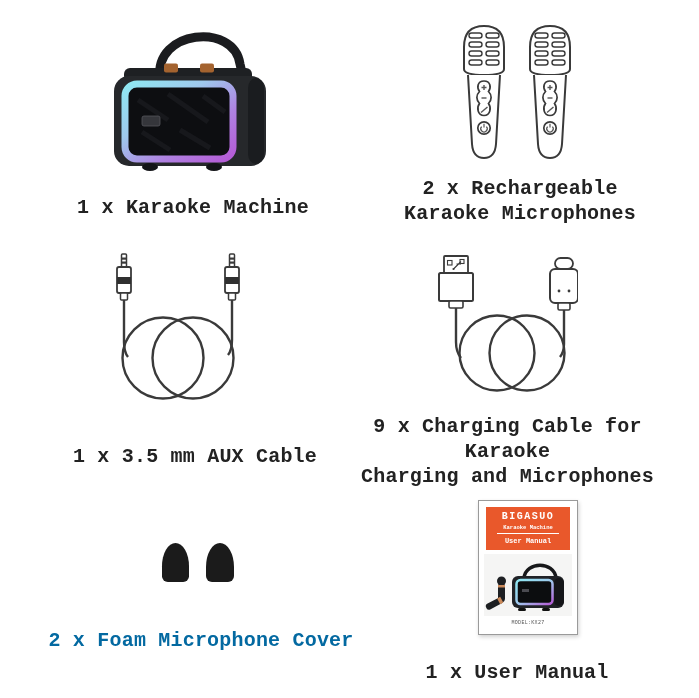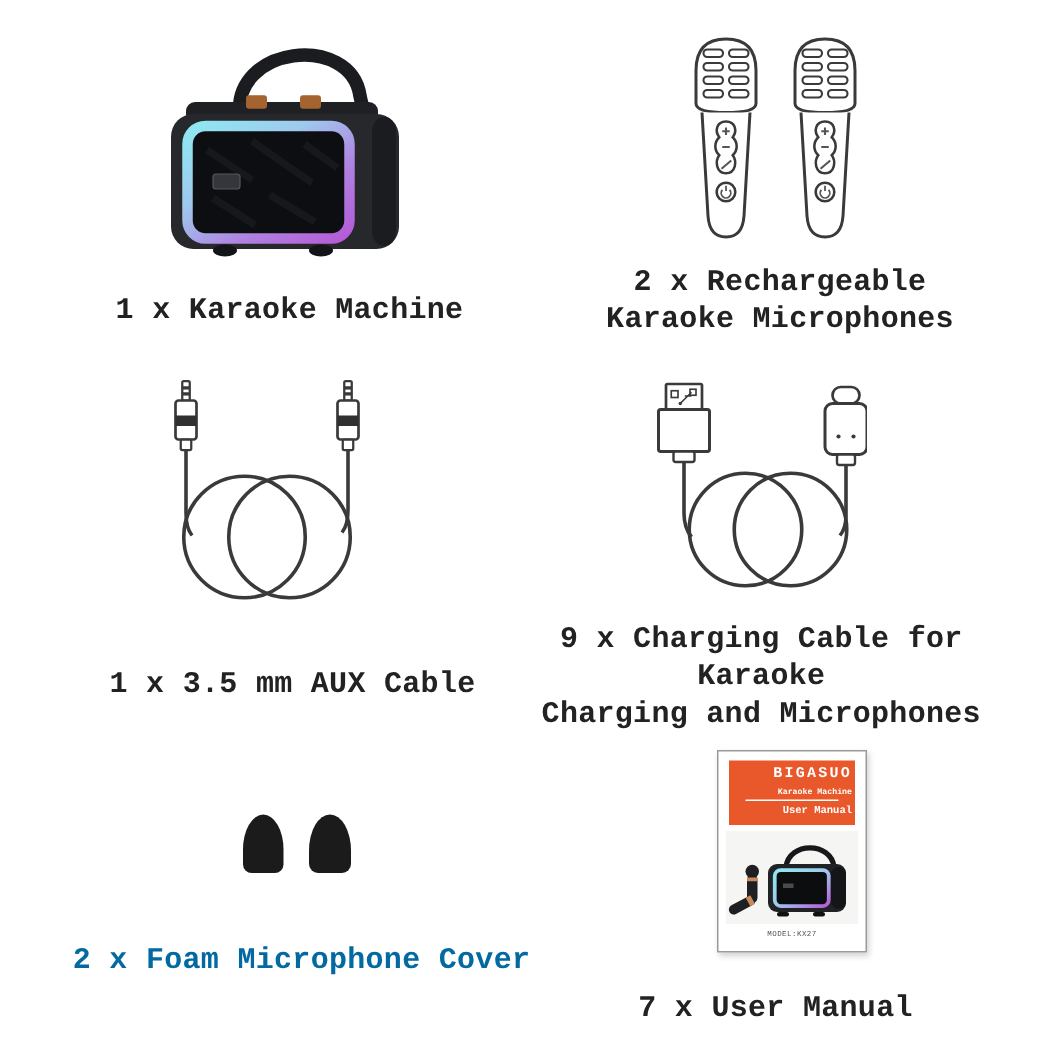--- a/index.html
+++ b/index.html
@@ -18,21 +18,21 @@
     border-radius:14px 14px 6px 6px / 24px 24px 6px 6px;
   }
   
   .manual {
     position:absolute; left:478px; top:500px; width:100px; height:135px;
     background:#ffffff; border:1px solid #9a9a9a;
     box-shadow:1px 2px 4px rgba(0,0,0,.18);
   }
   .manual-header {
     margin:6px 7px 0 7px; padding:4px 2px 5px 2px;
-    background:#E9582B; text-align:right; color:#ffffff;
+    background:#E9582B; text-align:center; color:#ffffff;
   }
   .manual-brand { font-size:10px; font-weight:700; letter-spacing:1.5px; line-height:11px; }
   .manual-product { font-size:5.5px; font-weight:700; margin-top:3px; line-height:6px; }
   .manual-rule { width:78%; height:0; border-bottom:1px solid #ffffff; margin:2px auto 0 auto; }
   .manual-doc { font-size:7px; font-weight:700; margin-top:3px; line-height:8px; }
   .manual-photo { display:block; margin:4px auto 0 auto; }
   .manual-model { text-align:center; font-size:5px; color:#555; margin-top:4px; letter-spacing:.3px; }
 </style>
 </head>
 <body>
@@ -212,16 +212,16 @@
         <rect x="14" y="31" width="7" height="2.5" fill="#c9895a"></rect>
       </g>
       <g transform="rotate(-28 11 49)">
         <rect x="1" y="46" width="19" height="6.5" rx="3.2" fill="#1d1f22"></rect>
         <rect x="15" y="46" width="3.5" height="6.5" fill="#c9895a"></rect>
       </g>
     </svg>
     <div class="manual-model">MODEL:KX27</div>
   </div>
   <div class="caption" style="left: 388px; top: 660px; width: 258px; color: rgb(34, 34, 34);">
-    <div>7 x User Manual</div>
+    <div>1 x User Manual</div>
   </div>
 
 </div>
 
 </body></html>

